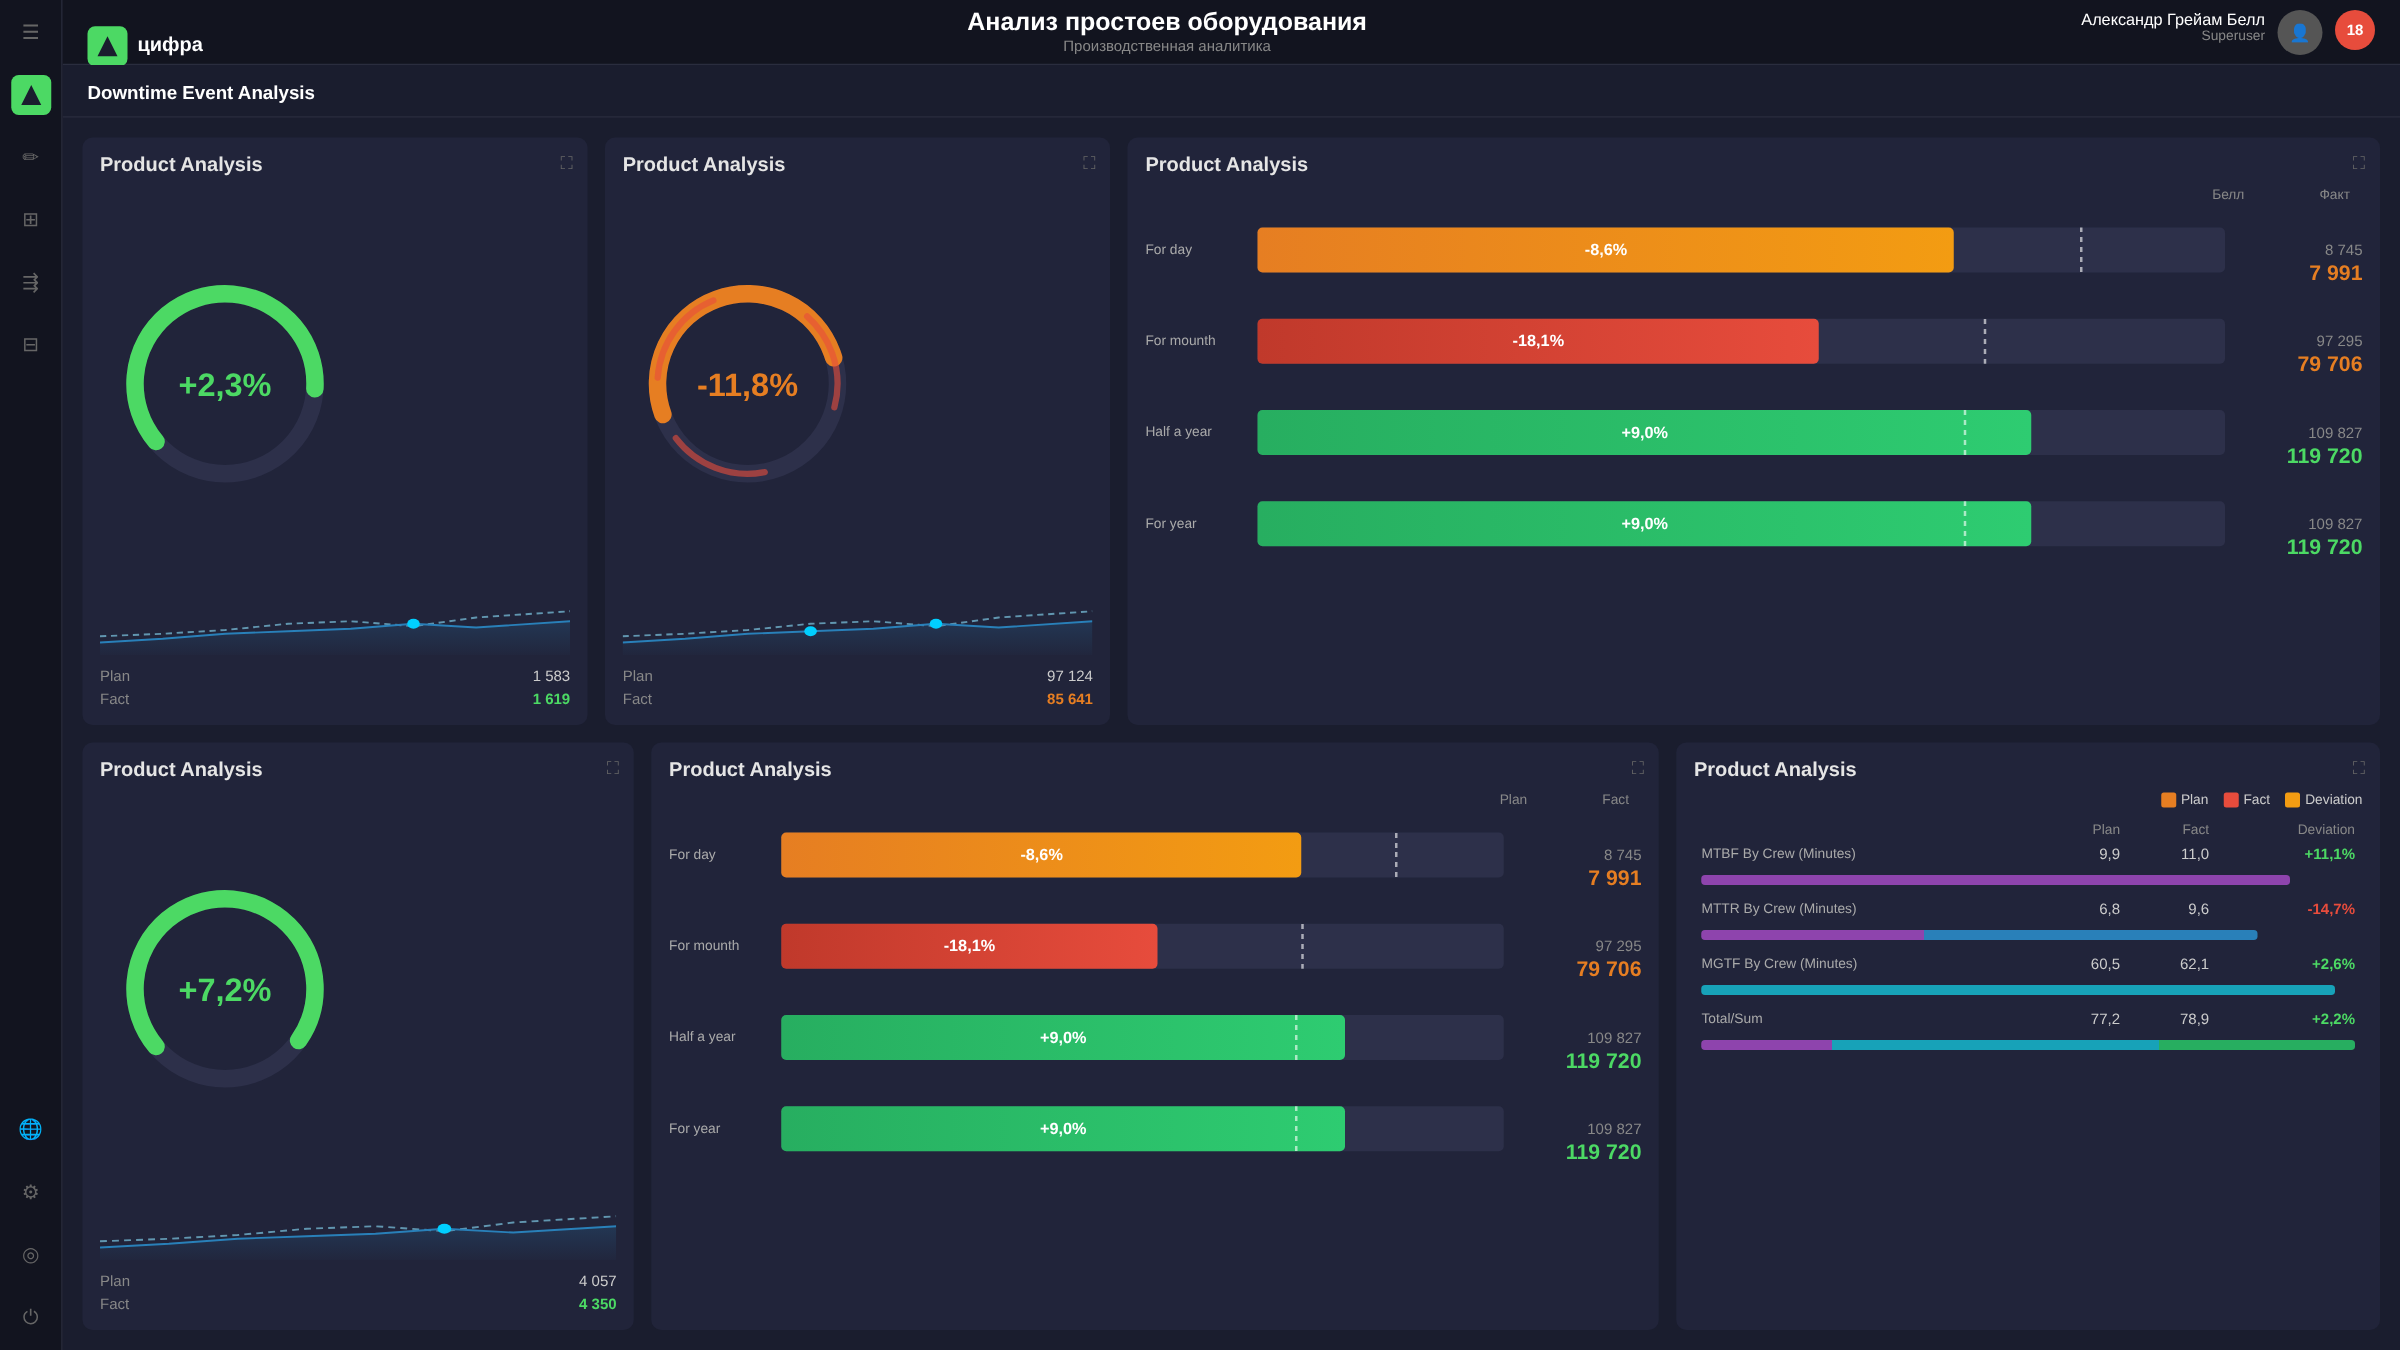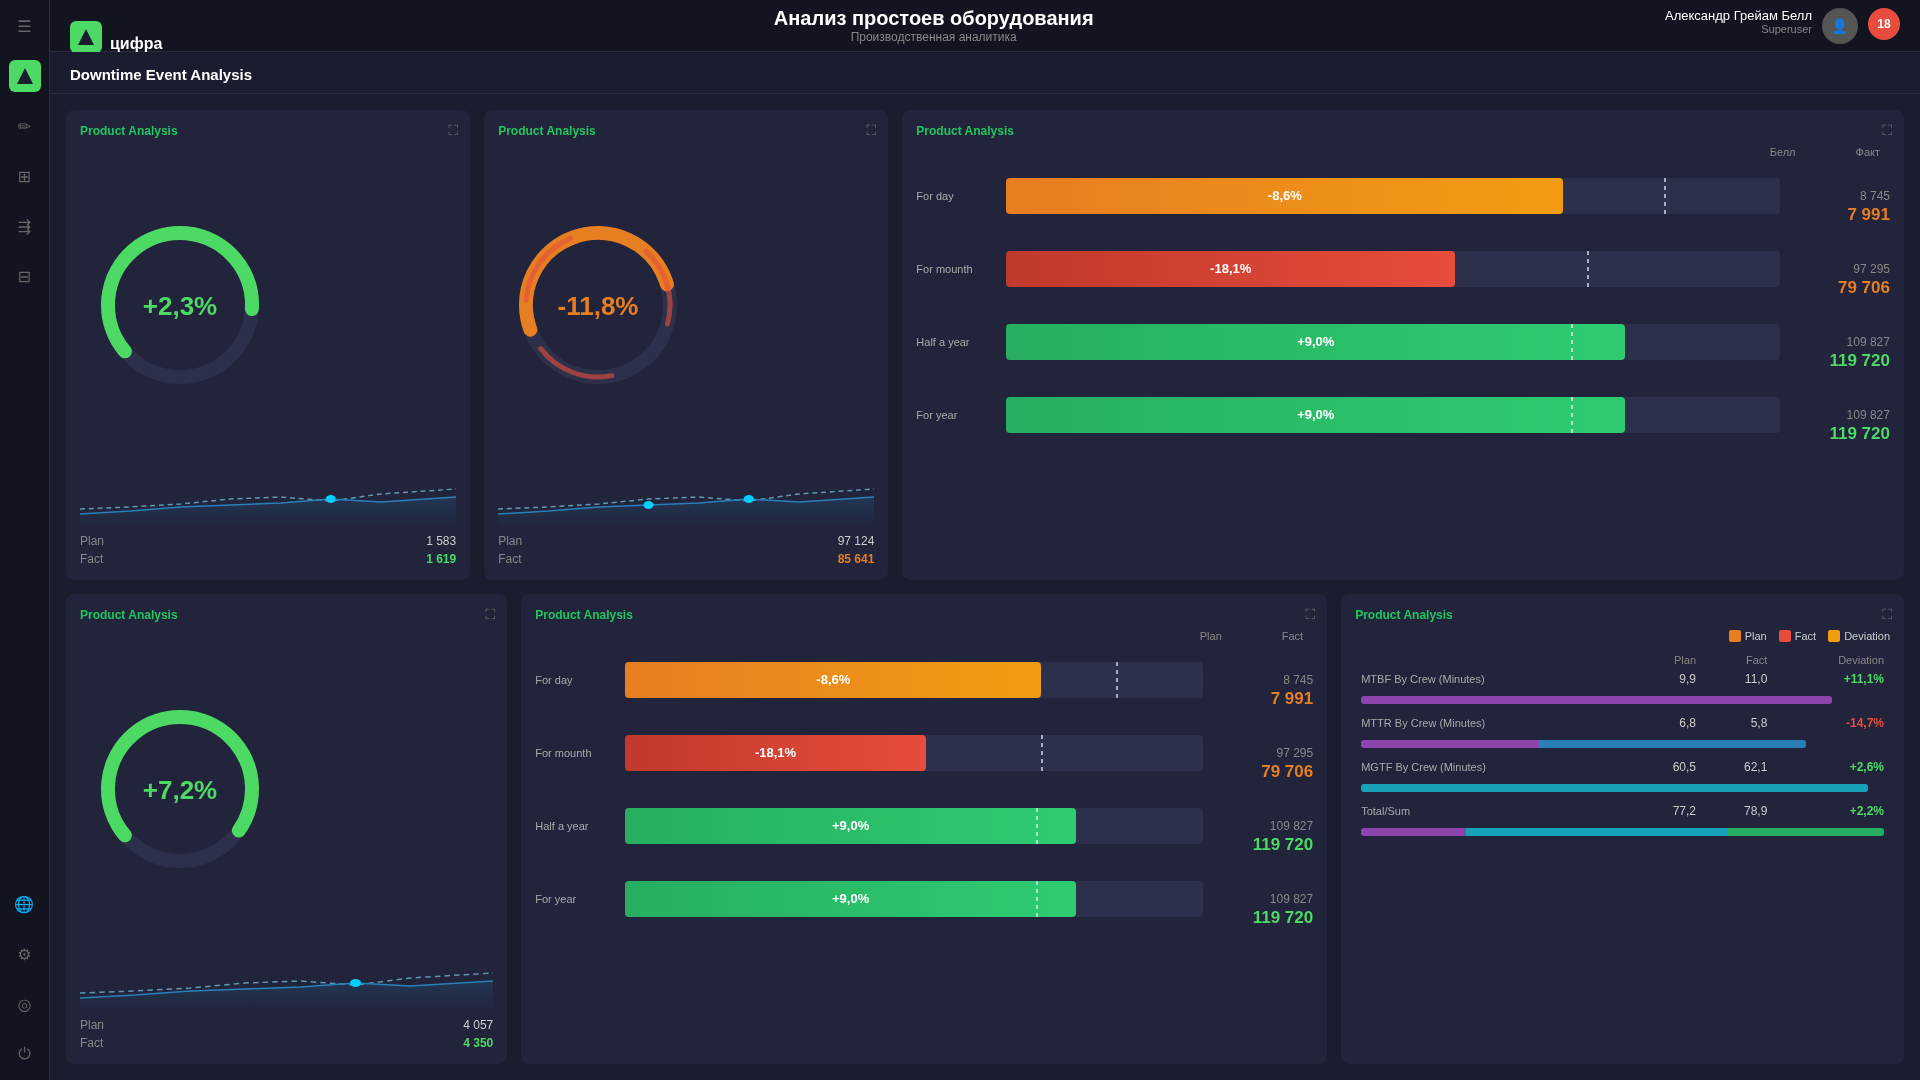--- a/index.html
+++ b/index.html
@@ -52,21 +52,21 @@
       background: #12141f;
       display: flex;
       align-items: center;
       padding: 0 20px;
       height: 52px;
       border-bottom: 1px solid #2a2d3e;
       flex-shrink: 0;
     }
     .header-logo {
       display: flex;
-      align-items: flex-end;
+      align-items: center;
       gap: 8px;
       margin-right: 40px;
       margin-top: 22px;
     }
     .logo-icon {
       width: 32px;
       height: 32px;
       background: #4cd964;
       border-radius: 6px;
       display: flex;
@@ -165,22 +165,22 @@
     .card {
       background: #21243a;
       border-radius: 8px;
       padding: 14px;
       position: relative;
       flex: 1;
       display: flex;
       flex-direction: column;
     }
     .card-title {
-      color: #22c55e;
-      font-size: 12px;
+      color: #e5e5e5;
+      font-size: 16px;
       font-weight: 600;
       margin-bottom: 8px;
     }
     .card-expand {
       position: absolute;
       top: 12px;
       right: 12px;
       color: #666;
       font-size: 14px;
       cursor: pointer;
@@ -678,21 +678,21 @@
             </tr>
             <tr class="metric-bar-row">
               <td colspan="4">
                 <div class="metric-bar-strip strip-purple" style="width:90%"></div>
               </td>
             </tr>
 
             <tr>
               <td>MTTR By Crew (Minutes)</td>
               <td>6,8</td>
-              <td>5,8</td>
+              <td>9,6</td>
               <td class="neg">-14,7%</td>
             </tr>
             <tr class="metric-bar-row">
               <td colspan="4">
                 <div class="metric-bar-strip strip-blue-purple" style="width:85%"></div>
               </td>
             </tr>
 
             <tr>
               <td>MGTF By Crew (Minutes)</td>

